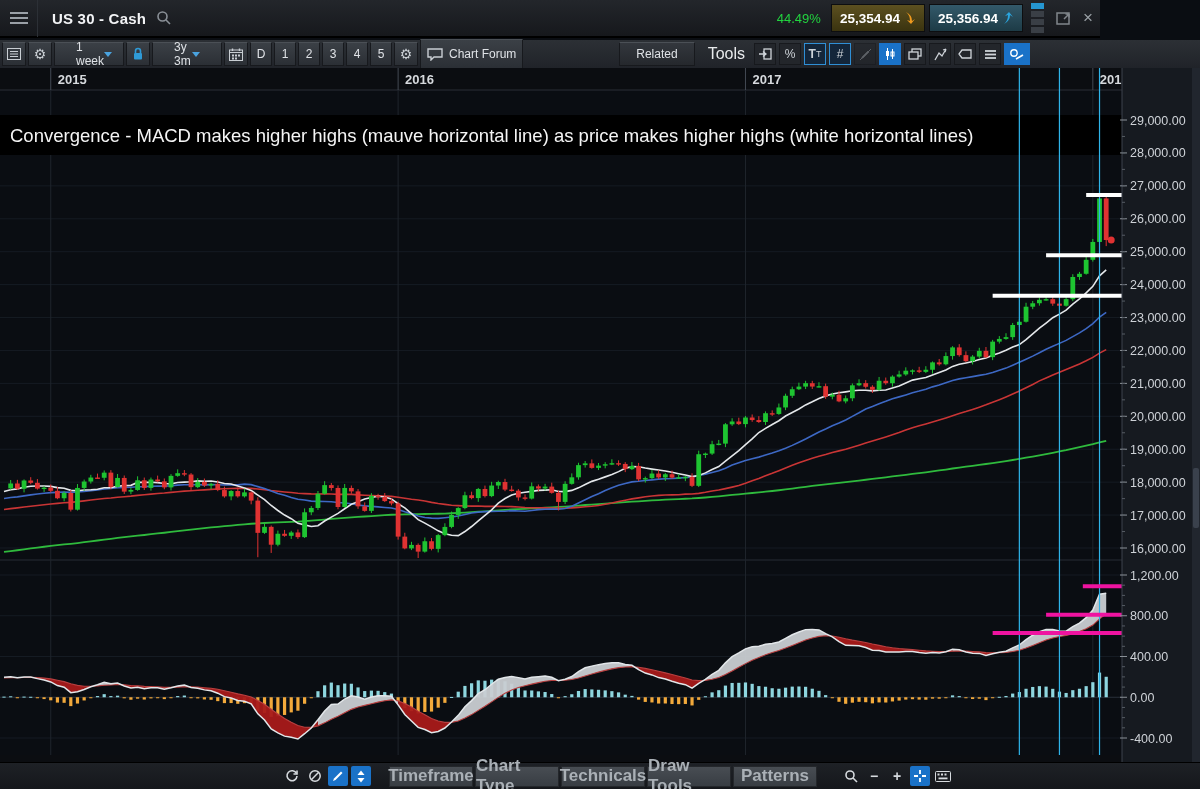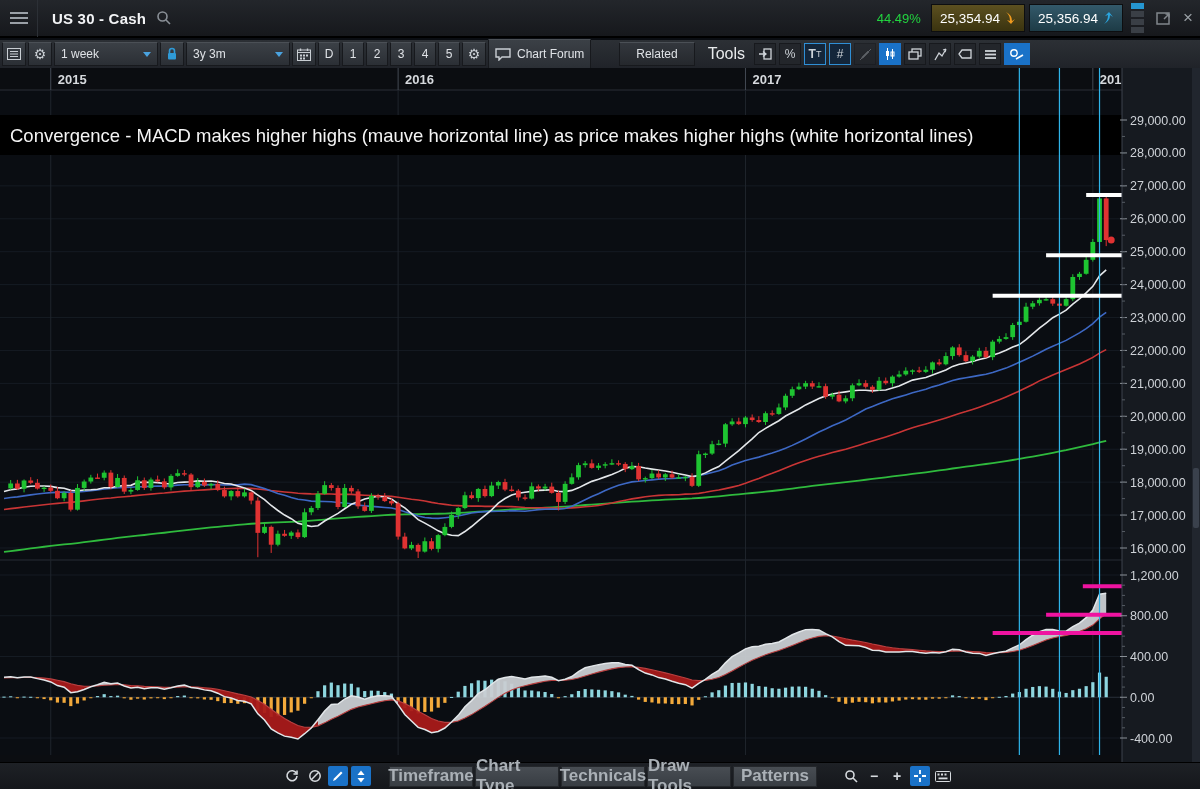--- a/index.html
+++ b/index.html
@@ -1,49 +1,49 @@
 <!DOCTYPE html>
 <html><head>
 <meta charset="utf-8">
 <style>
   * { margin:0; padding:0; box-sizing:border-box; }
   html,body { background:#000; }
   body { font-family:"Liberation Sans", sans-serif; }
   .screen { position:relative; width:1200px; height:789px; background:#0a0d12; overflow:hidden; }
 
   
-  .titlebar { position:absolute; top:0; left:0; width:1200px; height:38px;
+  .titlebar { position:absolute; top:0; left:0; width:1100px; height:38px;
     background:linear-gradient(#23262b,#16181c); border-bottom:2px solid #000;
     display:flex; align-items:center; }
   .burger { width:38px; height:38px; border-right:1px solid #2c3036; display:flex; flex-direction:column;
     justify-content:center; align-items:center; gap:3px; cursor:pointer; }
   .burger i { display:block; width:18px; height:2px; background:#9aa0a7; }
   .tb-title { margin-left:14px; color:#f2f3f5; font-weight:bold; font-size:15px; letter-spacing:.2px; }
   .search { margin-left:10px; }
   .spacer { flex:1; }
   .pct { color:#22d33f; font-weight:normal; font-size:13px; margin-right:10px; }
   .pricebox { height:28px; padding:0 8px; display:flex; align-items:center; gap:4px; margin-right:4px;
-    color:#fff; font-weight:normal; font-size:13.5px; border:1px solid #0d0e10; }
+    color:#fff; font-weight:bold; font-size:13.5px; border:1px solid #0d0e10; }
   .pricebox.sell { background:linear-gradient(#5c5020,#3a330f); }
   .pricebox.buy  { background:linear-gradient(#33596a,#1d3b46); }
   .ministack { width:13px; height:30px; margin:0 8px 0 4px; display:flex; flex-direction:column; gap:2px; }
   .ministack i { flex:1; background:#3a3f46; }
   .ministack i.sel { background:#2596d1; }
   .winbtn { color:#9aa0a5; font-size:17px; width:24px; text-align:center; cursor:pointer; }
 
   
   .toolbar { position:absolute; top:40px; left:0; width:1200px; height:28px;
     background:linear-gradient(#2c3035,#202329); display:flex; align-items:center; }
   .tb-left { display:flex; align-items:center; gap:2px; padding-left:2px; }
   .btn { height:24px; background:linear-gradient(#3b4046,#2b2f35); border:1px solid #17191d;
     border-top-color:#4b5056; color:#dfe2e6; font-size:12px; display:flex; align-items:center;
     justify-content:center; padding:14px 6px; cursor:pointer; }
   .btn.sm { width:22px; padding:0; }
   .btn.icon { width:24px; padding:0; }
-  .select { width:104px; justify-content:space-between; padding:0 6px; }
+  .select { width:70px; justify-content:space-between; padding:0 21px; }
   .chev { width:0; height:0; border-left:4px solid transparent; border-right:4px solid transparent;
     border-top:5px solid #4aa3df; }
   .gear { color:#c9ced3; font-size:14px; line-height:1; }
   .tb-right { margin-left:auto; display:flex; align-items:center; gap:3px; padding-right:170px; }
   .btn.related { padding:0 16px; background:linear-gradient(#33373d,#25282d); }
   .tools-label { color:#e8eaec; font-size:16px; margin:0 6px 0 10px; }
   .tool { width:22px; height:22px; background:#23262b; border:1px solid #17191d; display:flex;
     align-items:center; justify-content:center; color:#cfd4d9; font-size:12px; cursor:pointer; }
   .tool.outline { border:1px solid #2f8fd6; background:#14263a; }
   .tool.active { background:#1a72c8; border-color:#1a72c8; color:#fff; }

